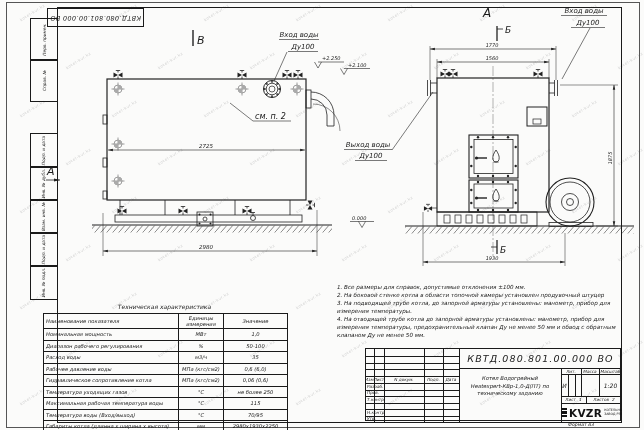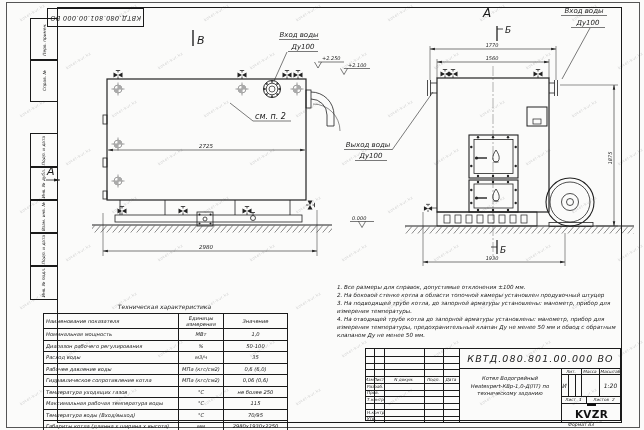--- a/index.html
+++ b/index.html
@@ -37,21 +37,21 @@
   .tblock{position:absolute;left:365px;top:348px;width:256px;height:73px;z-index:4;
       border:1.3px solid #1a1a1a;box-sizing:border-box;font-family:"DejaVu Sans",sans-serif;}
   .vl{position:absolute;width:0.8px;background:#1a1a1a;}
   .hl{position:absolute;height:0.8px;background:#1a1a1a;}
   .tb-txt{position:absolute;display:flex;align-items:center;justify-content:center;
       font:italic 4.2px "DejaVu Sans",sans-serif;overflow:hidden;}
   .tb-doc{font:italic 9.5px "DejaVu Sans",sans-serif;letter-spacing:1.1px;}
   .tb-name{flex-direction:column;justify-content:flex-start;padding-top:7px;
       font:italic 5.3px "DejaVu Sans",sans-serif;line-height:7.5px;text-align:center;}
   .tb-big{font:italic 6px "DejaVu Sans",sans-serif;}
-  .logo{display:flex;align-items:center;justify-content:center;gap:2px;flex-direction:column;}
+  .logo{display:flex;align-items:center;justify-content:center;gap:2px;}
   .logo-ic{display:flex;flex-direction:column;gap:1px;}
   .logo-ic i{display:block;width:9px;height:2.6px;background:#111;}
   .logo-kvzr{font:bold 10.5px "DejaVu Sans",sans-serif;font-style:normal;letter-spacing:.3px;color:#111;}
   .logo-sub{display:flex;flex-direction:column;font:3.2px "DejaVu Sans",sans-serif;
       font-style:normal;line-height:3.6px;color:#111;}
   .fmt{position:absolute;left:568px;top:422px;font:italic 4.6px "DejaVu Sans",sans-serif;z-index:4;}
 </style>
 </head>
 <body>
 

